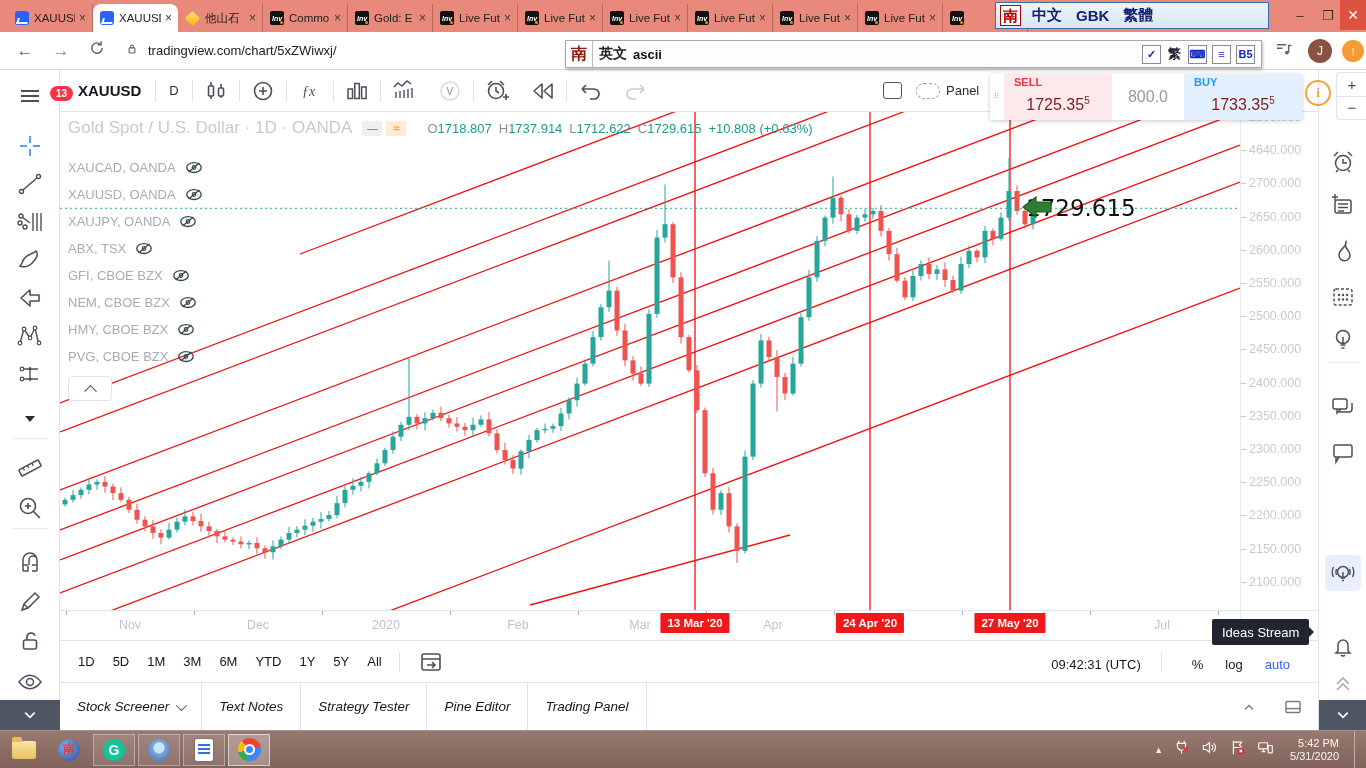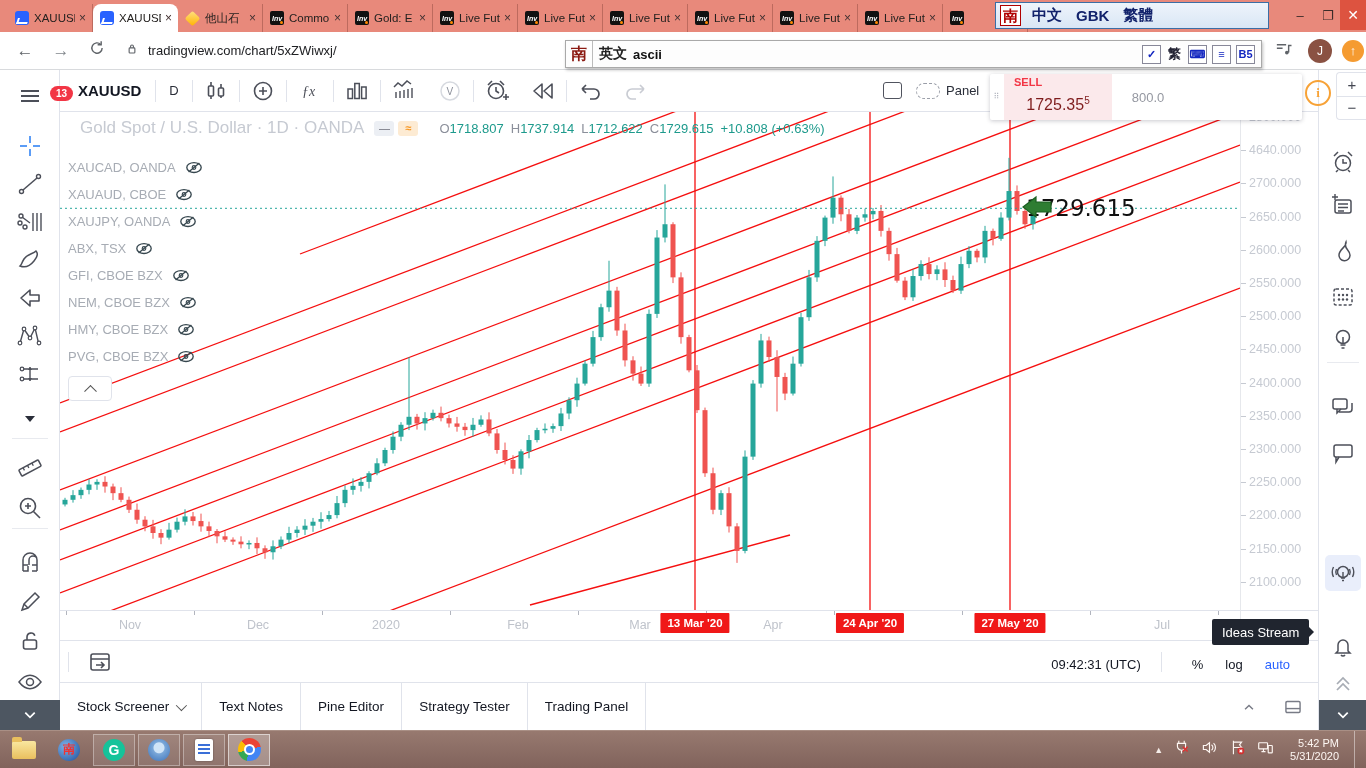--- a/index.html
+++ b/index.html
@@ -72,38 +72,38 @@
   #layoutname{font-size:13px;color:#2a2e39;width:42px;overflow:hidden;white-space:nowrap;}
   .sqicon{width:17px;height:15px;border:1.7px solid #50535e;border-radius:3px;}
   
   #tradewidget{left:990px;top:74px;width:312px;height:46px;background:#fff;display:flex;
        box-shadow:0 1px 4px rgba(40,40,60,.25);border-radius:2px;z-index:8;}
   #tw-handle{width:14px;display:flex;align-items:center;justify-content:center;color:#b2b5be;
        font-size:8px;letter-spacing:1px;line-height:4px;}
   .twcell{display:flex;flex-direction:column;justify-content:center;padding:3px 10px;box-sizing:border-box;}
   #tw-sell{background:#fbe9eb;width:108px;}
   #tw-sell .twlab{color:#f23645;}
-  #tw-spread{width:72px;align-items:center;justify-content:center;color:#9598a1;font-size:13px;}
+  #tw-spread{width:72px;align-items:center;justify-content:center;color:#9598a1;font-size:16px;}
   #tw-buy{background:#e3f0fd;width:118px;}
   #tw-buy .twlab{color:#2196f3;}
   .twlab{font-size:11px;font-weight:bold;line-height:13px;}
   .twprice{font-size:16px;color:#7f1d1d;line-height:24px;text-align:center;}
   .twprice sup{font-size:10px;}
   #infobtn{left:1305px;top:80px;width:22px;height:22px;border:2px solid #f7a236;border-radius:50%;
        color:#f7a236;font-size:13px;font-weight:bold;display:flex;align-items:center;justify-content:center;
        font-family:"Liberation Serif",serif;z-index:8;}
   #zoomstack{left:1336px;top:72px;width:30px;height:46px;background:#fff;border:1px solid #e0e3eb;
        border-right:none;border-radius:4px 0 0 4px;z-index:8;display:flex;flex-direction:column;}
   #zoomstack div{flex:1;display:flex;align-items:center;justify-content:center;font-size:15px;color:#434651;}
   #zoomstack div:first-child{border-bottom:1px solid #e0e3eb;}
   
   #chart{left:60px;top:42px;width:1180px;height:498px;overflow:hidden;background:#fff;}
   #chart svg{position:absolute;left:0;top:0;}
   #legend{position:absolute;left:8px;top:6px;display:flex;align-items:center;z-index:4;}
-  #legend .title{font-size:17px;color:#c6cad2;margin-right:10px;white-space:nowrap;margin-left:12px;}
+  #legend .title{font-size:17px;color:#c6cad2;margin-right:10px;white-space:nowrap;}
   .pill{width:20px;height:15px;border-radius:3px;display:flex;align-items:center;justify-content:center;
        font-size:11px;margin-right:4px;}
   .pill.minus{background:#eceff4;color:#6a6d78;}
   .pill.approx{background:#fdebd3;color:#f7941d;font-weight:bold;}
   #ohlc{display:flex;margin-left:10px;font-size:13px;white-space:nowrap;}
   #ohlc .k{color:#8b8f9a;margin-left:7px;}
   #ohlc .v{color:#1d9a8c;}
   #ohlc .chg{color:#1d9a8c;margin-left:7px;}
   .wlrow{position:absolute;left:8px;display:flex;align-items:center;z-index:4;height:22px;}
   .wlrow .wltxt{font-size:13px;color:#a7acb4;margin-right:9px;white-space:nowrap;}
@@ -131,21 +131,21 @@
        background:#fff;display:flex;align-items:center;z-index:2;}
   .range{font-size:13px;color:#131722;margin:0 9px;}
   .range:first-child{margin-left:18px;}
   #btoolbar .sep{width:1px;height:20px;background:#e0e3eb;margin:0 8px;}
   #btool-right{margin-left:auto;display:flex;align-items:flex-end;padding-right:28px;}
   #clockutc{font-size:13px;color:#131722;}
   .scalebtn{font-size:13px;color:#131722;margin-left:22px;}
   .scalebtn.active{color:#2962ff;}
   
   #paneltabs{left:60px;top:612px;width:1258px;height:48px;border-top:1px solid #e0e3eb;box-sizing:border-box;
-       background:#fff;display:flex;z-index:2;}
+       background:#fff;display:flex;z-index:2;font-style:italic;}
   .ptab{display:flex;align-items:center;padding:0 17px;font-size:13.5px;color:#131722;
        border-right:1px solid #e0e3eb;white-space:nowrap;}
   .ptab .caret{margin-left:7px;width:7px;height:7px;border-right:1.5px solid #555;border-bottom:1.5px solid #555;
        transform:rotate(45deg) translateY(-2px);}
   #ptabs-right{margin-left:auto;display:flex;align-items:center;padding-right:14px;gap:22px;}
   #ptabs-right svg{width:22px;height:22px;}
   
   #rightbar{left:1318px;top:0;width:48px;height:660px;border-left:1px solid #e0e3eb;box-sizing:border-box;background:#fff;z-index:3;}
   .rtool{position:absolute;left:10px;width:28px;height:28px;}
   .rtool svg{width:28px;height:28px;}
@@ -714,21 +714,21 @@
           <span class="wltxt">XAUCAD, OANDA</span>
           <span class="eyeoff">
             <svg viewBox="0 0 20 14">
               <ellipse cx="10" cy="7" rx="8" ry="5.5" fill="none" stroke="#37474f" stroke-width="1.5"></ellipse>
               <circle cx="10" cy="7" r="2" fill="none" stroke="#37474f" stroke-width="1.3"></circle>
               <path d="M4 12L16 2" stroke="#37474f" stroke-width="1.5"></path>
             </svg>
           </span>
         </div>
         <div class="wlrow" style="top: 71px;">
-          <span class="wltxt">XAUAUD, CBOE</span>
+          <span class="wltxt">XAUUSD, OANDA</span>
           <span class="eyeoff">
             <svg viewBox="0 0 20 14">
               <ellipse cx="10" cy="7" rx="8" ry="5.5" fill="none" stroke="#37474f" stroke-width="1.5"></ellipse>
               <circle cx="10" cy="7" r="2" fill="none" stroke="#37474f" stroke-width="1.3"></circle>
               <path d="M4 12L16 2" stroke="#37474f" stroke-width="1.5"></path>
             </svg>
           </span>
         </div>
         <div class="wlrow" style="top: 98px;">
           <span class="wltxt">XAUJPY, OANDA</span>
@@ -839,20 +839,31 @@
       <div class="tal" style="left: 1102px;">Jul</div>
       <div class="tevent" style="left: 635px;">13 Mar '20</div>
       <div class="tevent" style="left: 810px;">24 Apr '20</div>
       <div class="tevent" style="left: 950px; text-align: center;">27 May '20</div>
     </div>
   <div class="abs" id="taxis-right">
       <span>⚙</span>
     </div>
 
   <div class="abs" id="btoolbar">
+    <span id="ranges" style="display:flex;align-items:center;">
+        <span class="range">1D</span>
+        <span class="range">5D</span>
+        <span class="range">1M</span>
+        <span class="range">3M</span>
+        <span class="range">6M</span>
+        <span class="range">YTD</span>
+        <span class="range">1Y</span>
+        <span class="range">5Y</span>
+        <span class="range">All</span>
+      </span>
     <span class="sep"></span>
     <span class="tbicon" id="ic-goto"><svg viewBox="0 0 28 28">
           <rect x="5" y="6" width="18" height="16" rx="2" fill="none" stroke="#4c4f59" stroke-width="1.6"></rect>
           <path d="M5 11h18M10 17h8M15 14l3 3-3 3" fill="none" stroke="#4c4f59" stroke-width="1.6"></path>
         </svg></span>
     <span id="btool-right">
       <span id="clockutc">09:42:31 (UTC)</span>
       <span class="sep" style="margin-left:20px;"></span>
       <span id="scales" style="display:flex;">
           <span class="scalebtn">%</span>
@@ -864,24 +875,24 @@
 
   <div class="abs" id="paneltabs">
     <span class="ptab">
         <span>Stock Screener</span>
         <span class="caret"></span>
       </span>
       <span class="ptab">
         <span>Text Notes</span>
       </span>
       <span class="ptab">
-        <span>Pine Editor</span>
+        <span>Strategy Tester</span>
       </span>
       <span class="ptab">
-        <span>Strategy Tester</span>
+        <span>Pine Editor</span>
       </span>
       <span class="ptab">
         <span>Trading Panel</span>
       </span>
       <span id="ptabs-right">
       <svg viewBox="0 0 28 28">
           <path d="M9 17l5-5 5 5" fill="none" stroke="#787b86" stroke-width="1.8"></path>
         </svg>
       <svg viewBox="0 0 28 28">
           <rect x="5" y="7" width="18" height="14" rx="1.5" fill="none" stroke="#787b86" stroke-width="1.8"></rect>
@@ -947,20 +958,24 @@
 
 <div class="abs" id="tradewidget">
   <div id="tw-handle">⠿</div>
   <div class="twcell" id="tw-sell">
     <span class="twlab">SELL</span>
     <span class="twprice"><span>1725.35</span><sup>5</sup></span>
   </div>
   <div class="twcell" id="tw-spread">
       <span>800.0</span>
     </div>
+  <div class="twcell" id="tw-buy">
+    <span class="twlab">BUY</span>
+    <span class="twprice"><span>1733.35</span><sup>5</sup></span>
+  </div>
 </div>
 <div class="abs" id="infobtn">i</div>
 <div class="abs" id="zoomstack">
   <div>+</div>
   <div>−</div>
 </div>
 
 <div class="abs" id="taskbar">
   <div id="tb-apps" style="display:flex;">
       <div class="tb-app">

